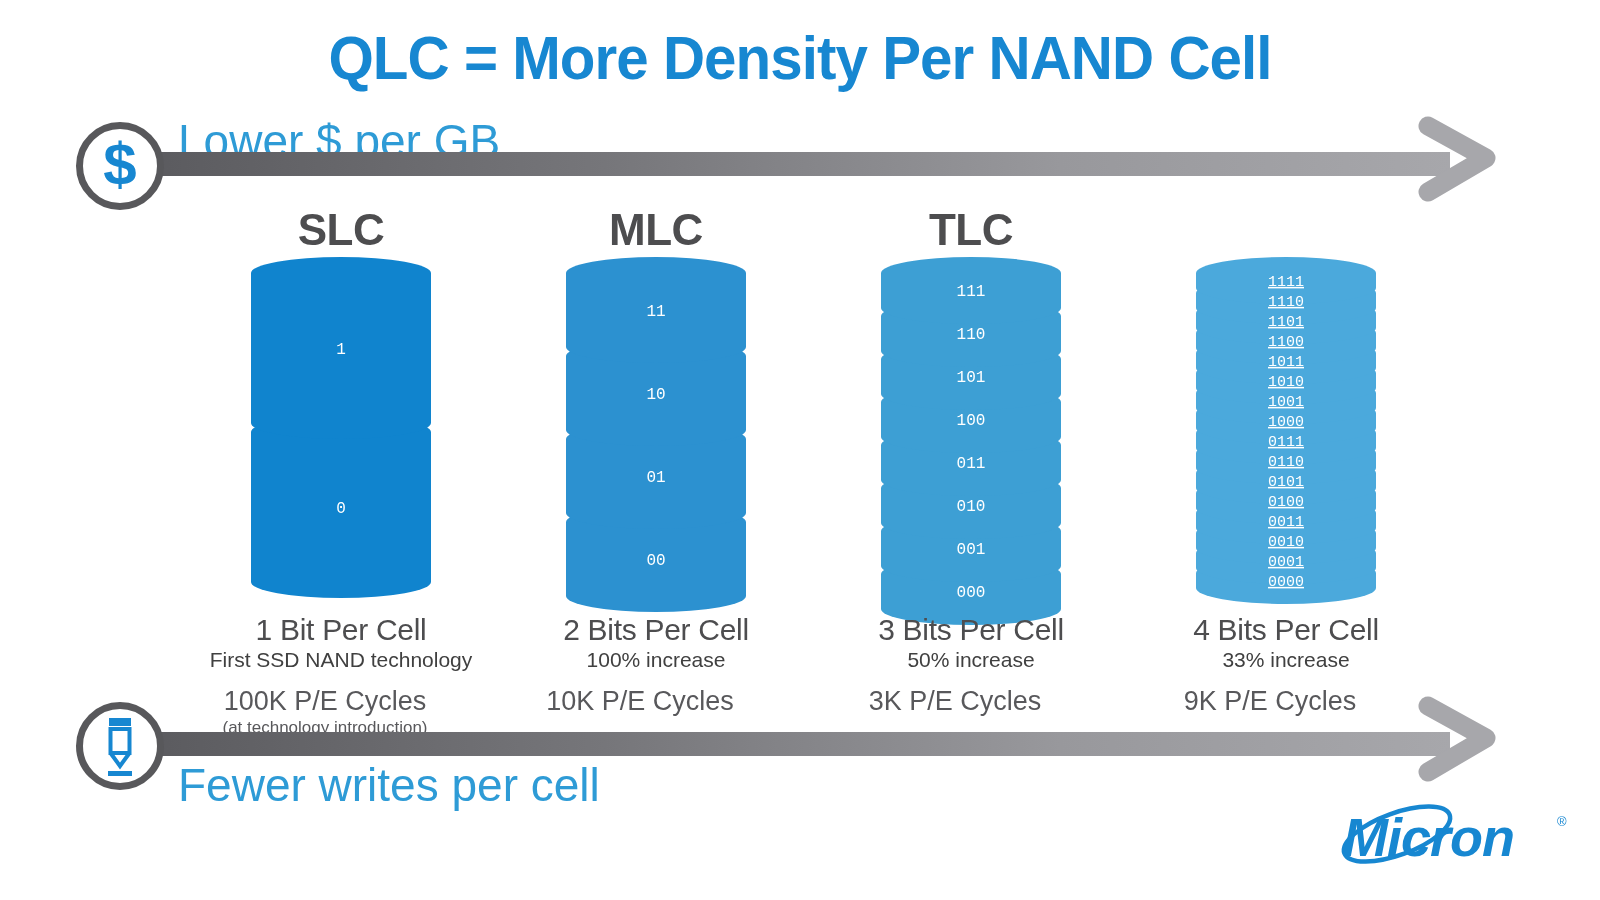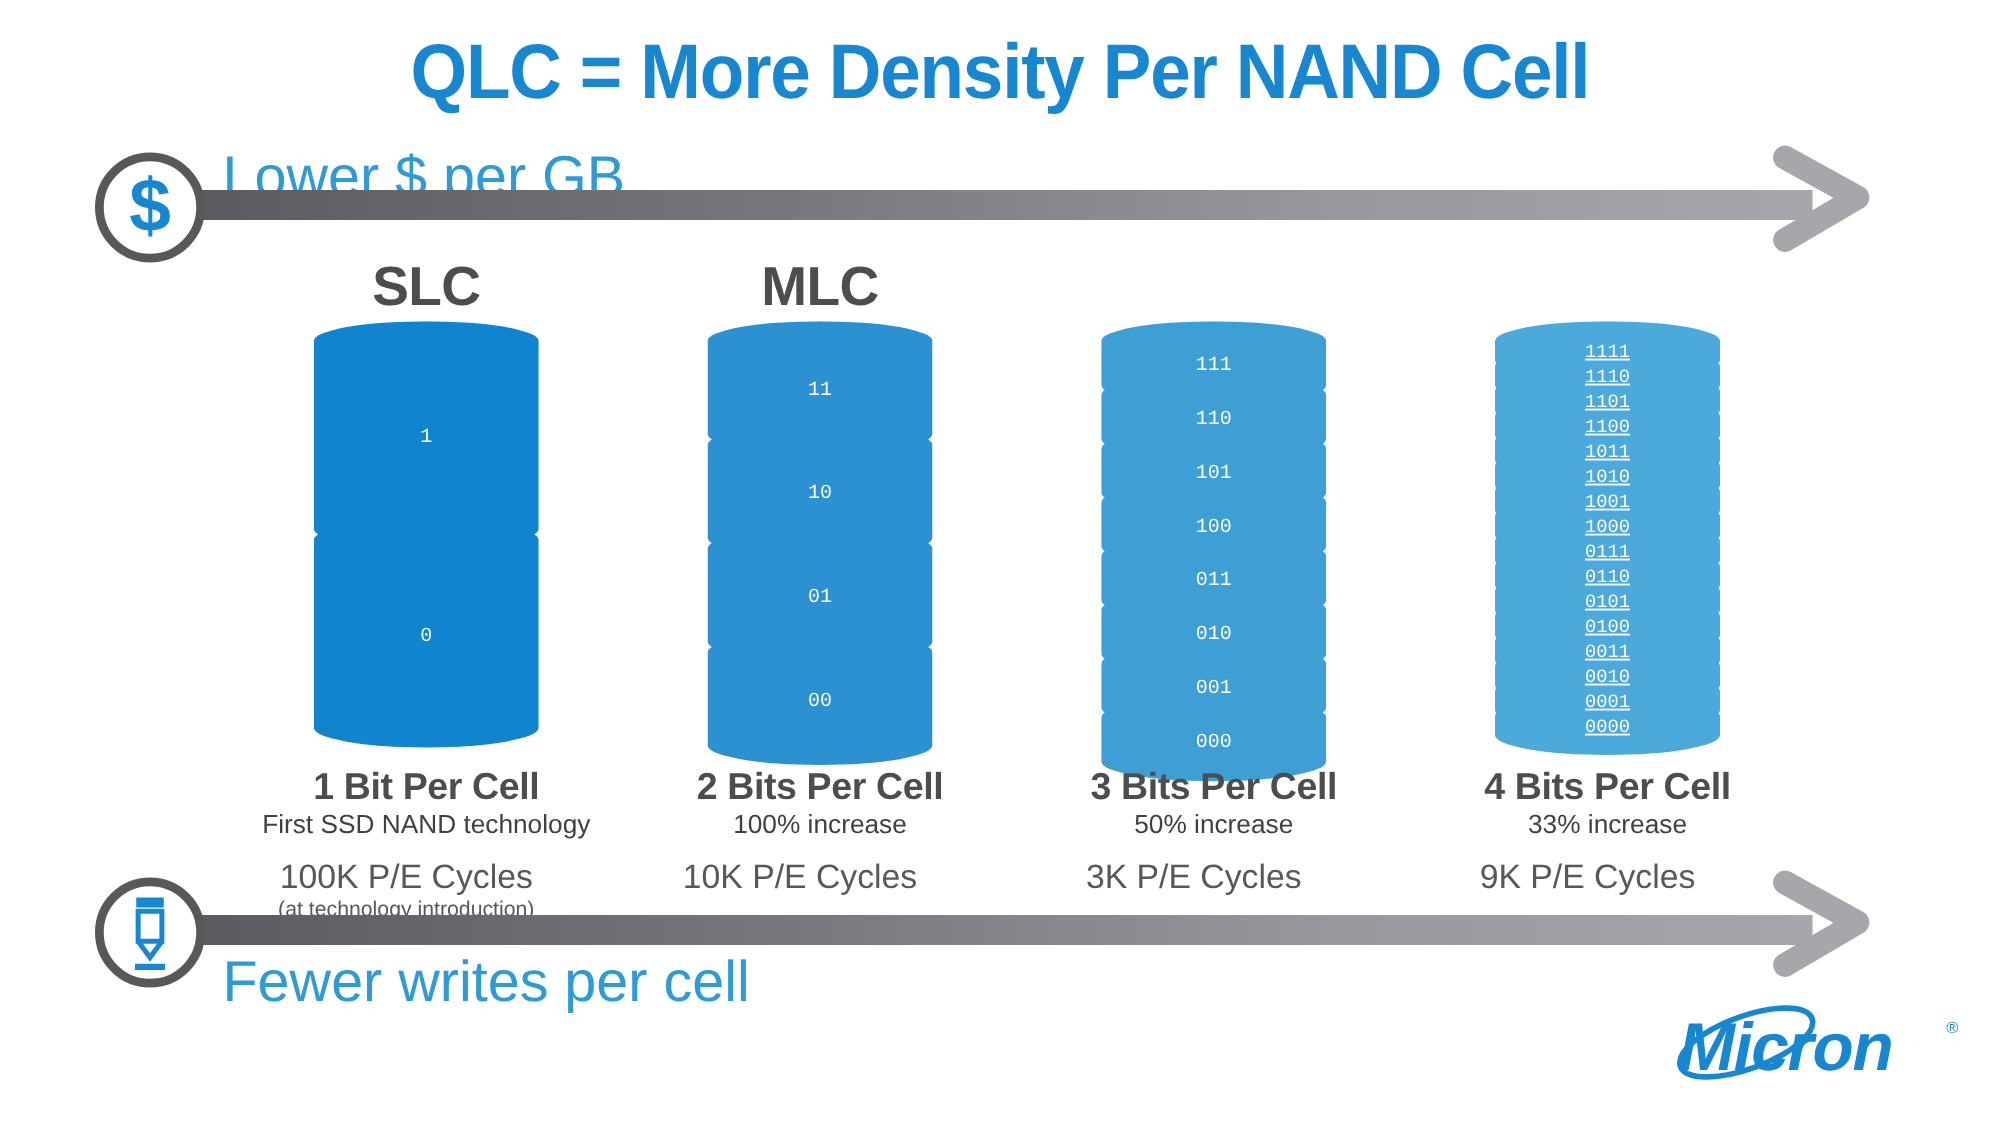--- a/index.html
+++ b/index.html
@@ -142,21 +142,21 @@
   }
 
   
   .cap-title {
     position: absolute;
     left: 0;
     width: 100%;
     text-align: center;
     font-family: "Liberation Sans", sans-serif;
     font-size: 30px;
-    font-weight: bold;
+    font-weight: normal;
     color: #4D4D4F;
     white-space: nowrap;
     letter-spacing: -0.3px;
   }
   .cap-sub {
     position: absolute;
     left: 0;
     width: 100%;
     text-align: center;
     font-family: "Liberation Sans", sans-serif;
@@ -253,20 +253,21 @@
           <text class="bitlabel" x="90" y="141.8" font-size="16">10</text>
           <text class="bitlabel" x="90" y="224.8" font-size="16">01</text>
           <text class="bitlabel" x="90" y="307.8" font-size="16">00</text>
         </svg>
       </div>
     <div class="cap-title" style="top:408px;">2 Bits Per Cell</div>
     <div class="cap-sub" style="top:443px;">100% increase</div>
   </div>
 
   <div class="column" id="col-tlc" style="left:795px;">
+    <div class="column-label">TLC</div>
     <div class="stack" id="stack-tlc" style="top:52px;">
         <svg width="180" height="388" viewBox="0 0 180 388">
           <path d="M 0,317 A 90,16 0 0 1 180,317 L 180,352 A 90,16 0 0 1 0,352 Z" fill="#3D9FD4"></path>
           <path d="M 0,274 A 90,16 0 0 1 180,274 L 180,309 A 90,16 0 0 1 0,309 Z" fill="#3D9FD4"></path>
           <path d="M 0,231 A 90,16 0 0 1 180,231 L 180,266 A 90,16 0 0 1 0,266 Z" fill="#3D9FD4"></path>
           <path d="M 0,188 A 90,16 0 0 1 180,188 L 180,223 A 90,16 0 0 1 0,223 Z" fill="#3D9FD4"></path>
           <path d="M 0,145 A 90,16 0 0 1 180,145 L 180,180 A 90,16 0 0 1 0,180 Z" fill="#3D9FD4"></path>
           <path d="M 0,102 A 90,16 0 0 1 180,102 L 180,137 A 90,16 0 0 1 0,137 Z" fill="#3D9FD4"></path>
           <path d="M 0,59 A 90,16 0 0 1 180,59 L 180,94 A 90,16 0 0 1 0,94 Z" fill="#3D9FD4"></path>
           <path d="M 0,16 A 90,16 0 0 1 180,16 L 180,51 A 90,16 0 0 1 0,51 Z" fill="#3D9FD4"></path>

